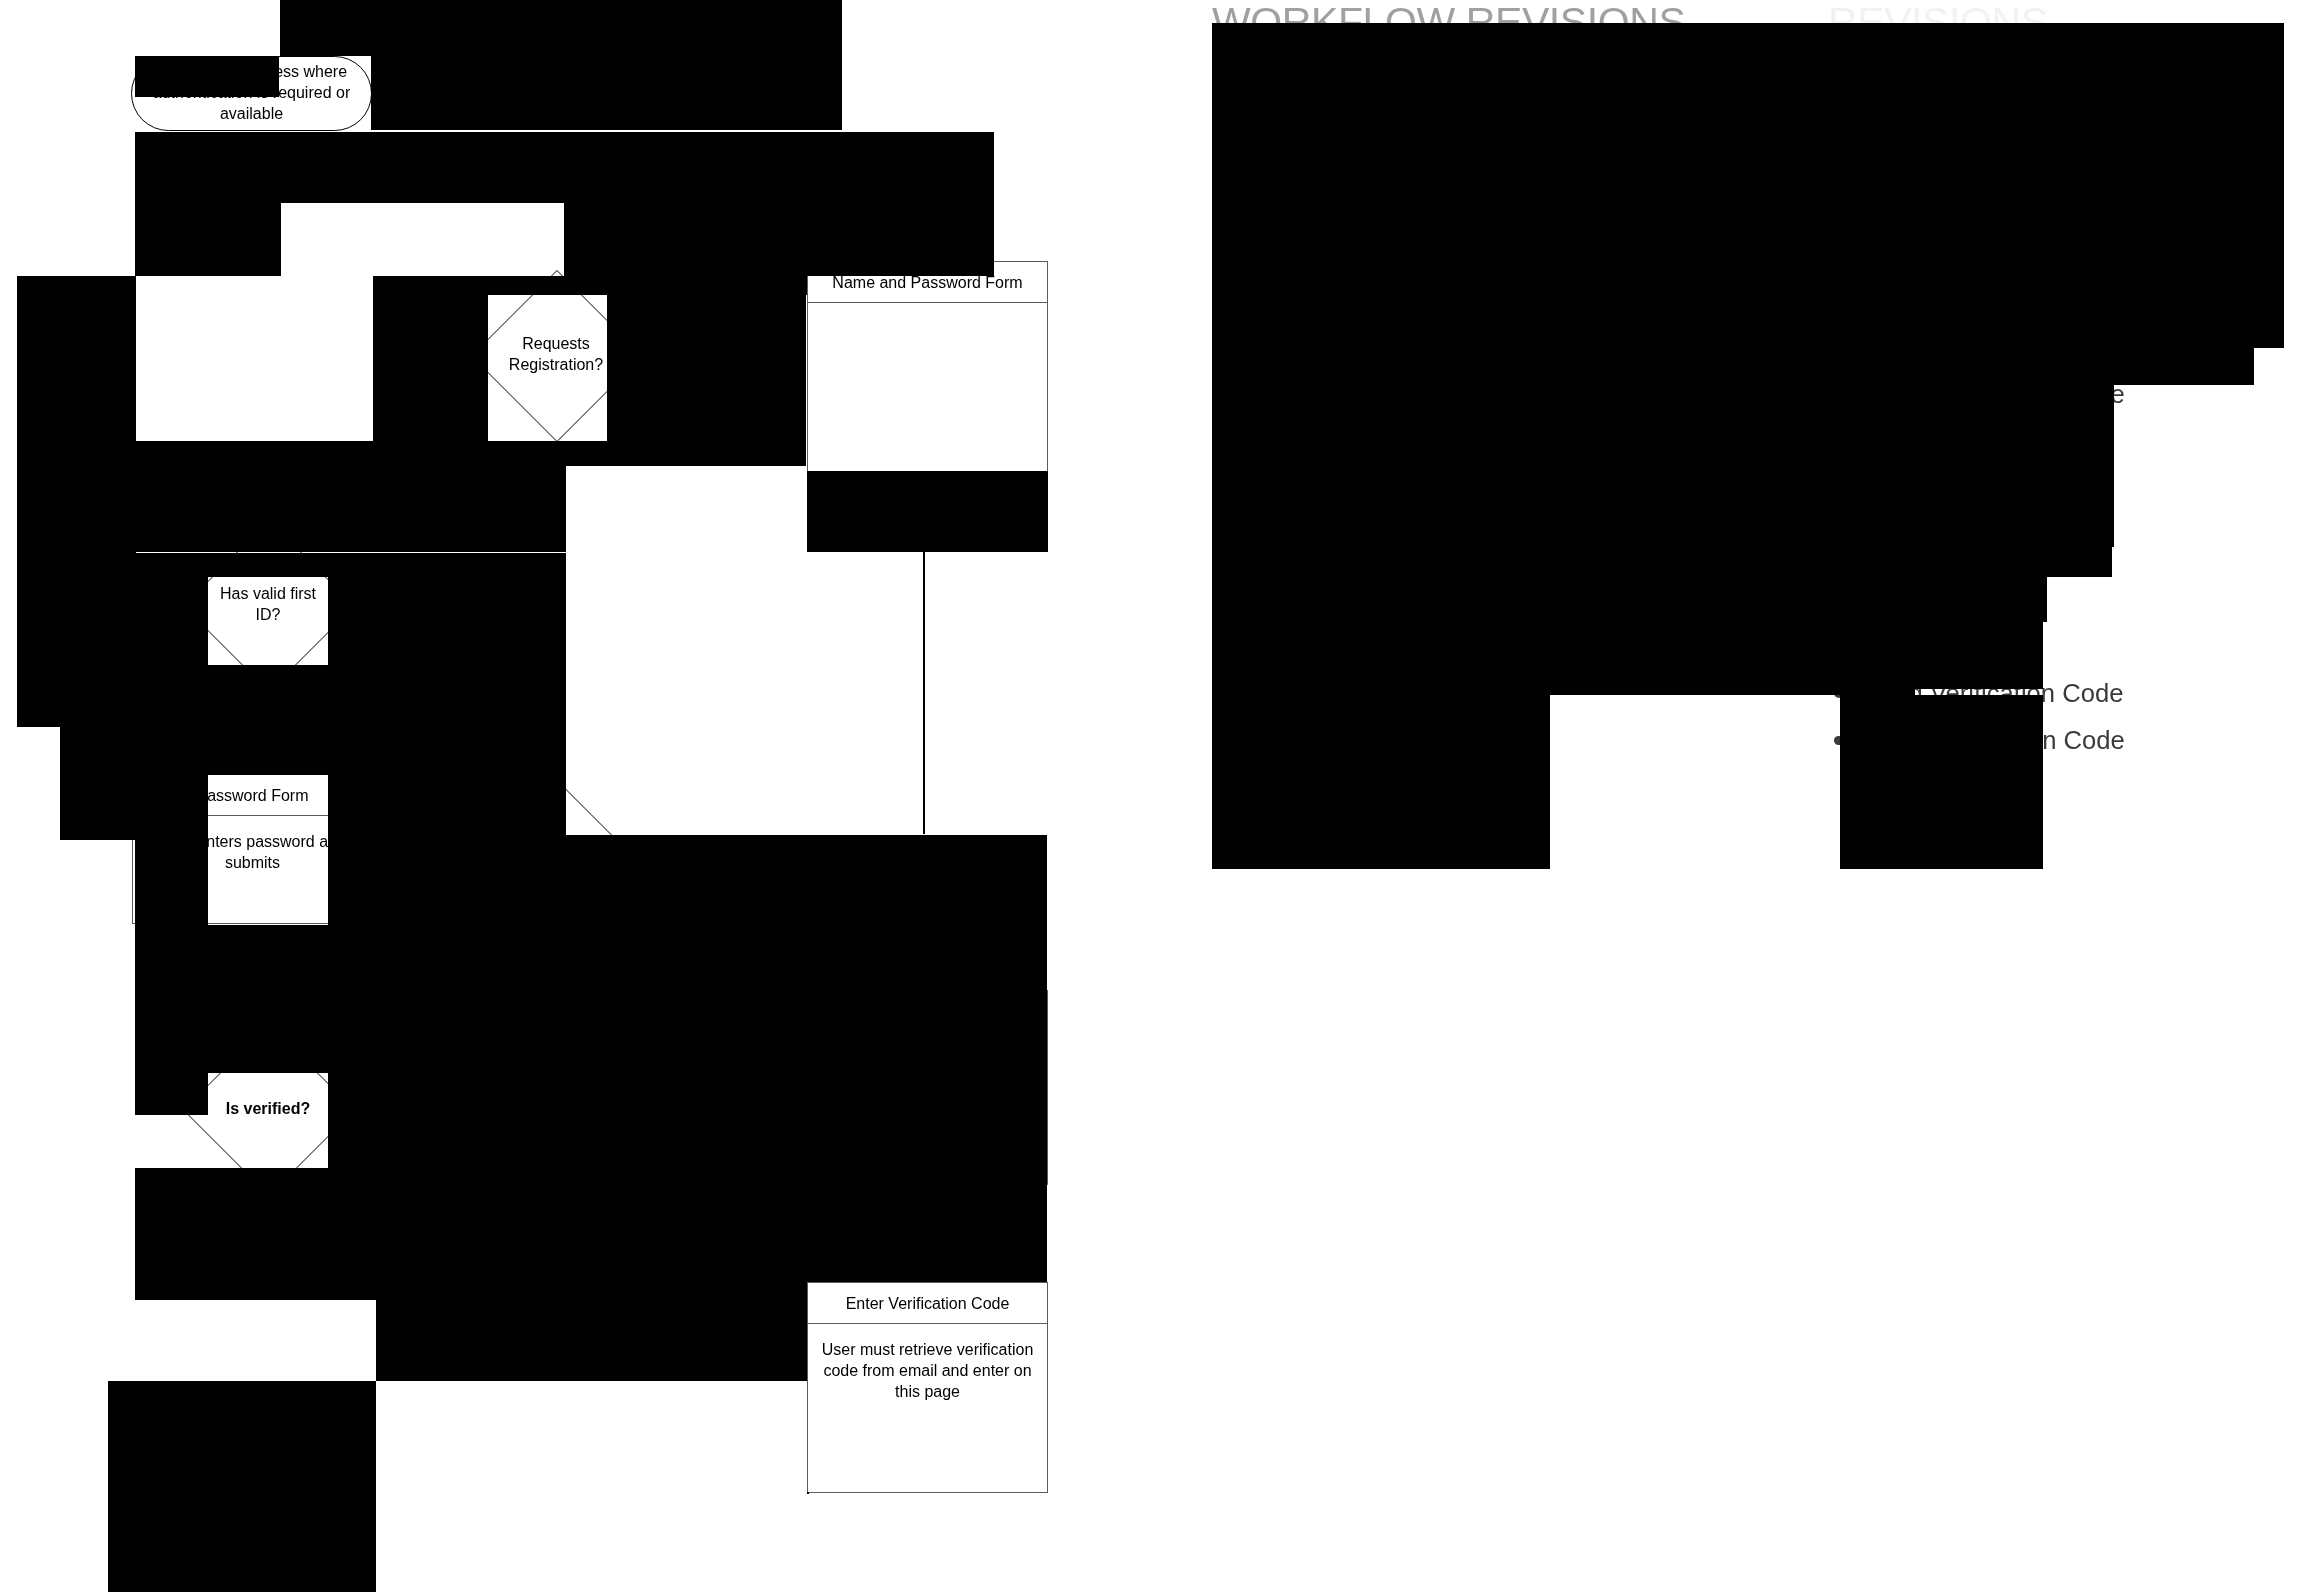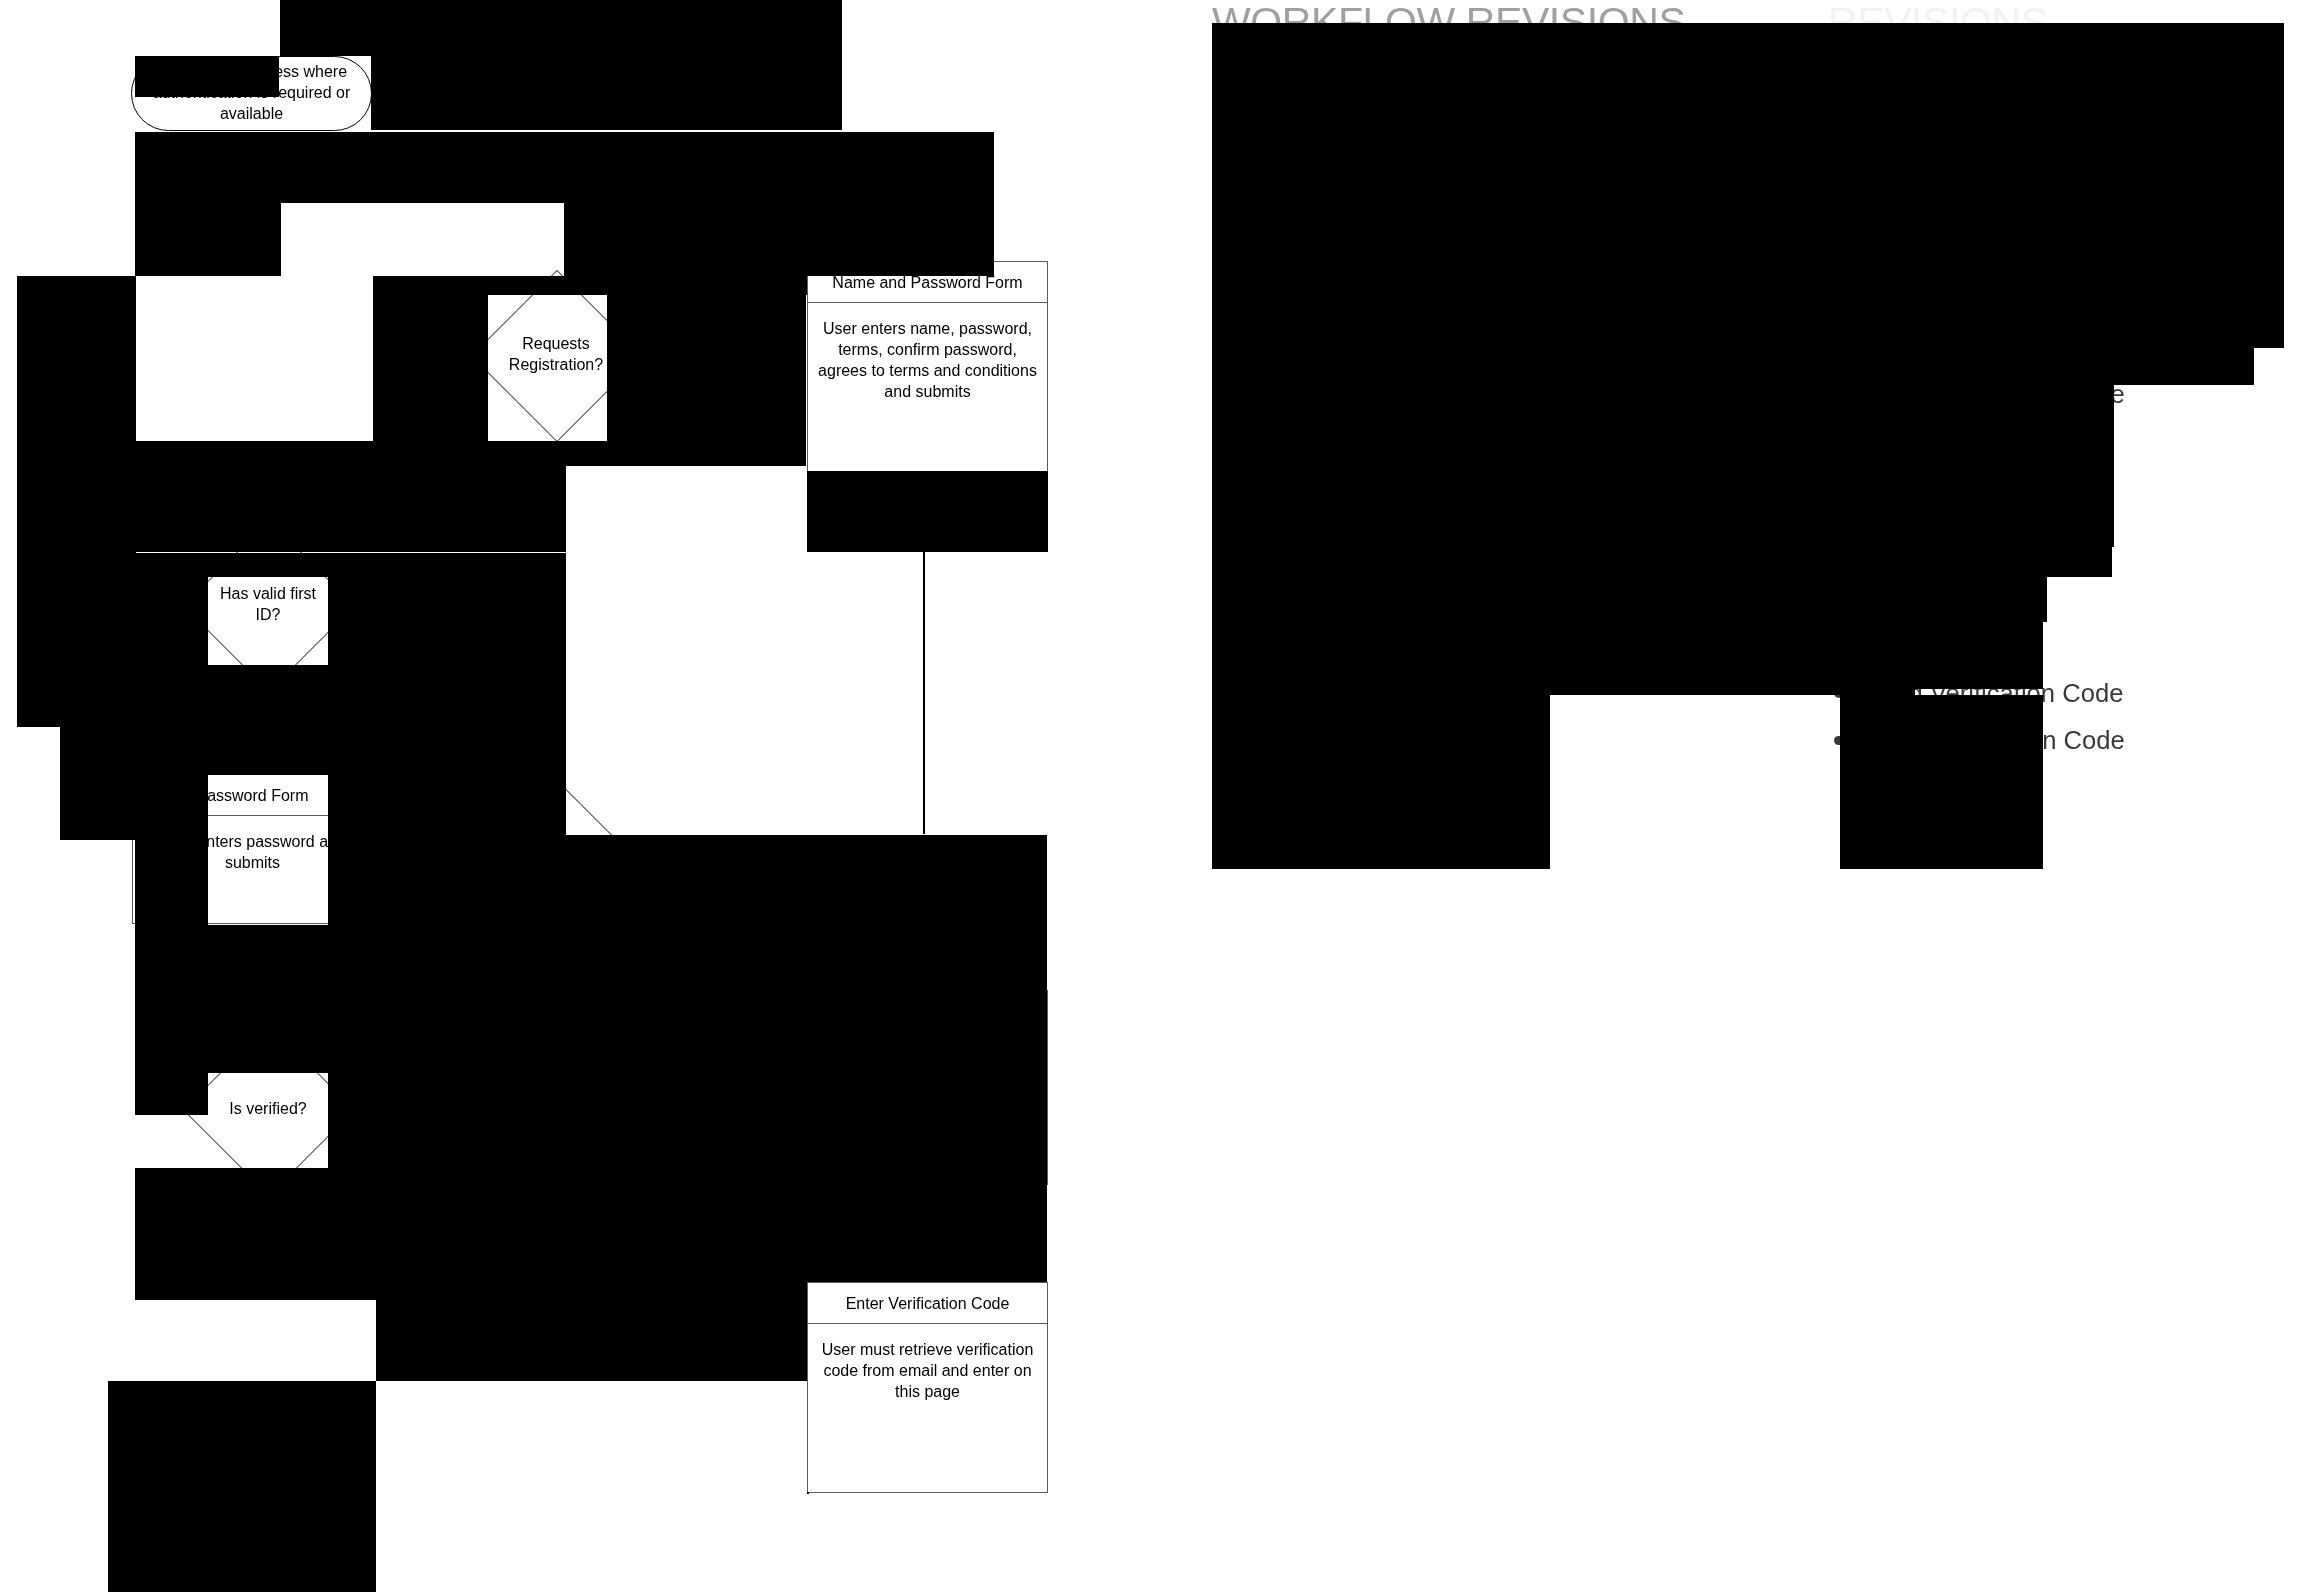--- a/index.html
+++ b/index.html
@@ -103,40 +103,39 @@
 
 
   <div class="diamond" style="left:496px;top:295px;width:120px;height:120px;">
     <div class="dshape"></div>
     <div class="dlabel">Requests
 Registration?</div>
   </div>
 
   <div class="node" style="left:807px;top:261px;width:241px;height:211px;">
     <div class="title">Name and Password Form</div>
-    <div class="body">User enters name, password, terms, confirm password, agrees to terms and conditions and submits</div>
   </div>
 
   <div class="diamond" style="left:208px;top:545px;width:120px;height:120px;">
     <div class="dshape"></div>
     <div class="dlabel">Has valid first ID?</div>
   </div>
 
   <div class="node" style="left:132px;top:774px;width:241px;height:150px;">
     <div class="title">Password Form</div>
     <div class="body">User enters password and submits</div>
   </div>
 
   <div class="diamond" style="left:488px;top:797px;width:120px;height:120px;">
     <div class="dshape"></div>
     <div class="dlabel">Password
 reset?</div>
   </div>
 
-  <div class="diamond" style="left:208px;top:1049px;width:120px;height:120px;">
+  <div class="diamond" style="left:208px;top:1049px;width:120px;height:120px;font-weight:bold;">
     <div class="dshape"></div>
     <div class="dlabel">Is verified?</div>
   </div>
 
   <div class="node" style="left:807px;top:990px;width:241px;height:195px;">
     <div class="title">Send Verification Code</div>
     <div class="body">User must request verification code email on this page</div>
   </div>
 
   <div class="node" style="left:807px;top:1282px;width:241px;height:211px;">

